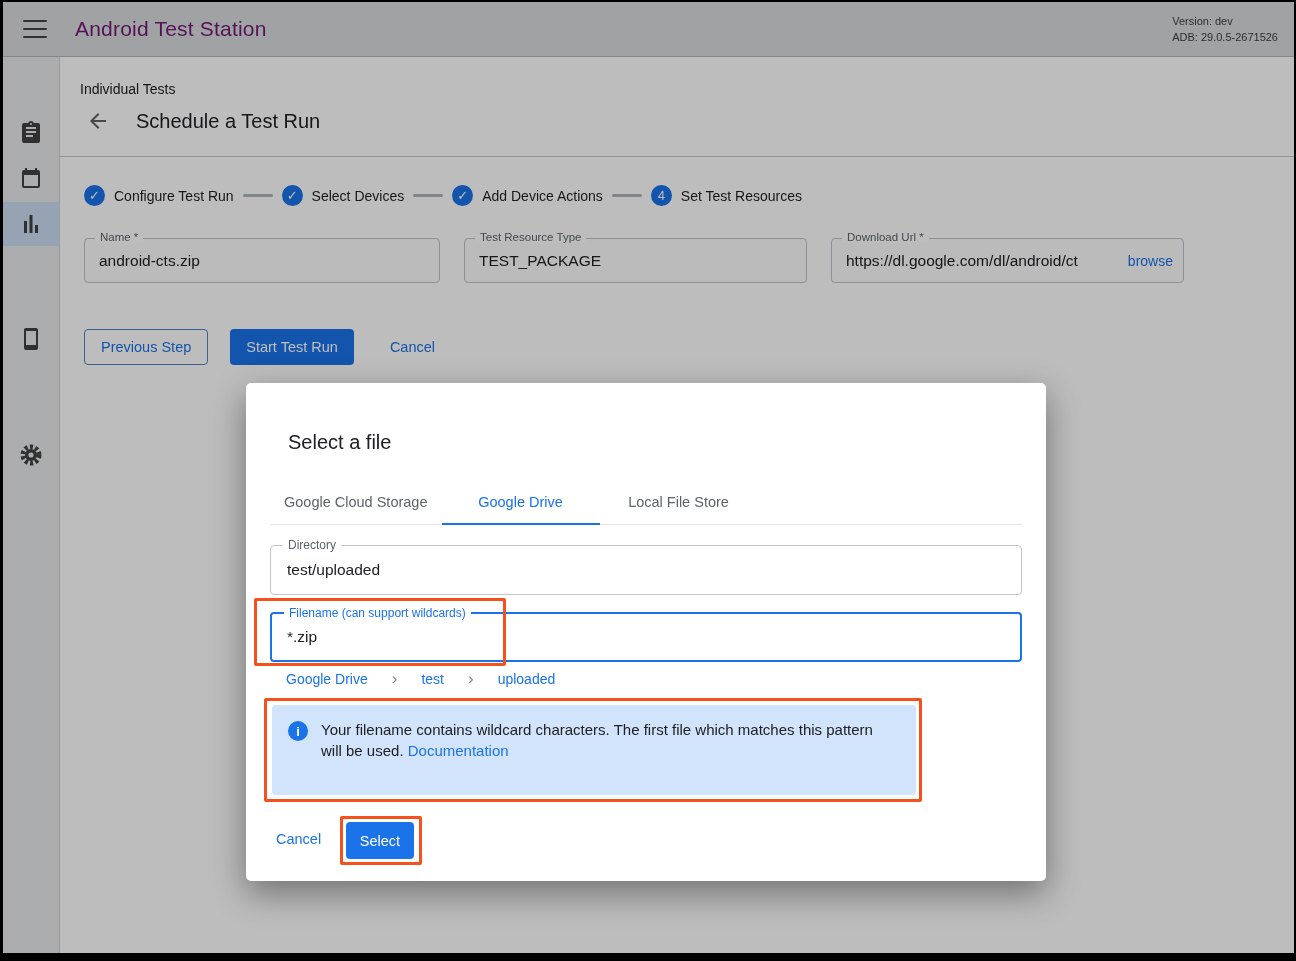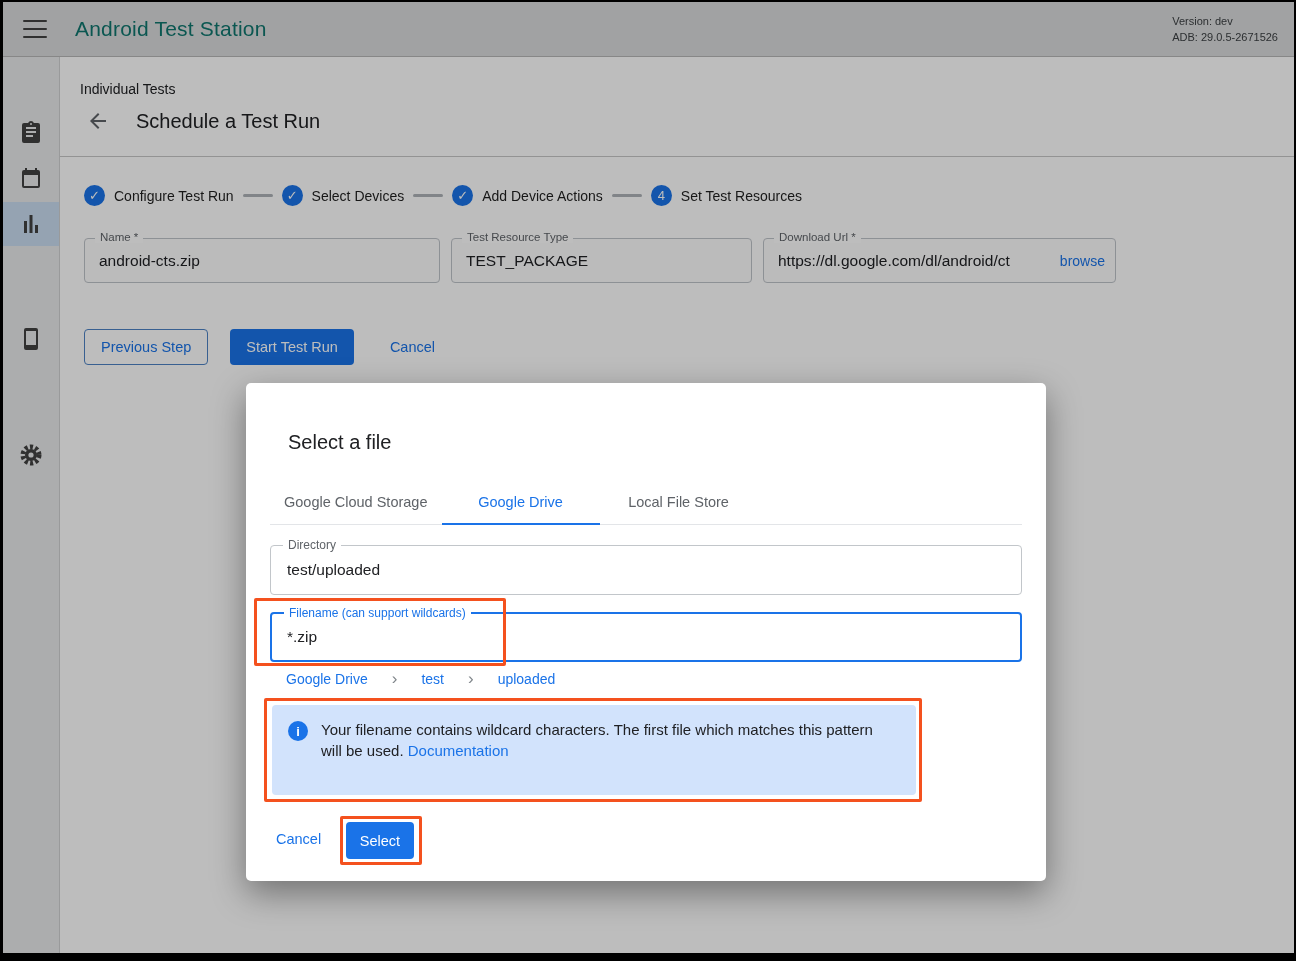--- a/index.html
+++ b/index.html
@@ -4,21 +4,21 @@
 <style>
   * { margin:0; padding:0; box-sizing:border-box; }
   body { font-family:"Liberation Sans", sans-serif; background:#000; }
   .frame { width:1296px; height:961px; background:#000; padding:2px 2px 8px 3px; position:relative; }
   .screen { width:100%; height:100%; background:#fff; position:relative; overflow:hidden; }
 
   
   .topbar { height:55px; background:#dadbdc; border-bottom:1px solid #b7b7b7; display:flex; align-items:center; padding:0 16px; }
   .menu-btn { width:24px; height:18px; display:flex; flex-direction:column; justify-content:space-between; cursor:pointer; margin-left:4px; }
   .menu-btn span { display:block; height:2px; background:#424242; border-radius:1px; }
-  .app-title { margin-left:28px; font-size:21px; font-weight:500; color:#0f766e; letter-spacing:.2px; }
+  .app-title { margin-left:28px; font-size:21px; font-weight:500; color:#701a75; letter-spacing:.2px; }
   .version { margin-left:auto; font-size:11px; color:#3c4043; line-height:1.5; }
 
   
   .shell { display:flex; height:calc(100% - 55px); }
   .sidebar { width:57px; background:#e9eaeb; border-right:1px solid #cfd0d1; padding-top:53px; display:flex; flex-direction:column; flex:none; }
   .nav-item { height:44px; display:flex; align-items:center; justify-content:center; cursor:pointer; margin-bottom:2px; }
   .nav-item.selected { background:#c9dcf0; }
   .nav-item svg { width:24px; height:24px; fill:#424242; }
   .gap-devices { margin-top:69px; }
   .gap-settings { margin-top:70px; }
@@ -32,23 +32,23 @@
   .page-title { font-size:20px; color:#202124; }
 
   
   .stepper { display:flex; align-items:center; margin:28px 0 0 24px; }
   .step { display:flex; align-items:center; gap:9px; }
   .step-circle { width:21px; height:21px; border-radius:50%; background:#1a73e8; color:#fff; font-size:13px; display:flex; align-items:center; justify-content:center; flex:none; }
   .step-label { font-size:14px; color:#1f1f1f; }
   .connector { width:30px; height:3px; background:#aeb3b8; border-radius:2px; margin:0 9px; }
 
   
-  .fields { display:flex; gap:11px; margin:32px 24px 0 24px; }
+  .fields { display:flex; gap:24px; margin:32px 24px 0 24px; }
   .field { position:relative; border:1px solid #bfc4c9; border-radius:4px; background:#fcfcfd; height:45px; display:flex; align-items:center; padding:0 14px; flex:none; }
-  .f1 { width:356px; } .f2 { width:301px; } .f3 { width:353px; padding-right:10px; }
+  .f1 { width:356px; } .f2 { width:343px; } .f3 { width:353px; padding-right:10px; }
   .field-label { position:absolute; top:-8px; left:10px; font-size:11.5px; color:#5f6368; background:#fff; padding:0 5px; white-space:nowrap; }
   .field-value { font-size:15.5px; color:#202124; white-space:nowrap; overflow:hidden; }
   .browse-link { margin-left:auto; padding-left:8px; color:#1a73e8; font-size:14px; cursor:pointer; flex:none; }
 
   
   .actions { display:flex; align-items:center; margin:46px 0 0 24px; }
   .btn { height:36px; border-radius:4px; font-size:14.5px; font-weight:500; display:flex; align-items:center; justify-content:center; cursor:pointer; }
   .btn-outline { border:1px solid #4d82c4; color:#1a73e8; padding:0 16px; background:transparent; }
   .btn-primary { background:#1a73e8; color:#fff; padding:0 16px; margin-left:22px; }
   .btn-text { color:#1a73e8; font-size:14.5px; font-weight:500; margin-left:36px; cursor:pointer; }

